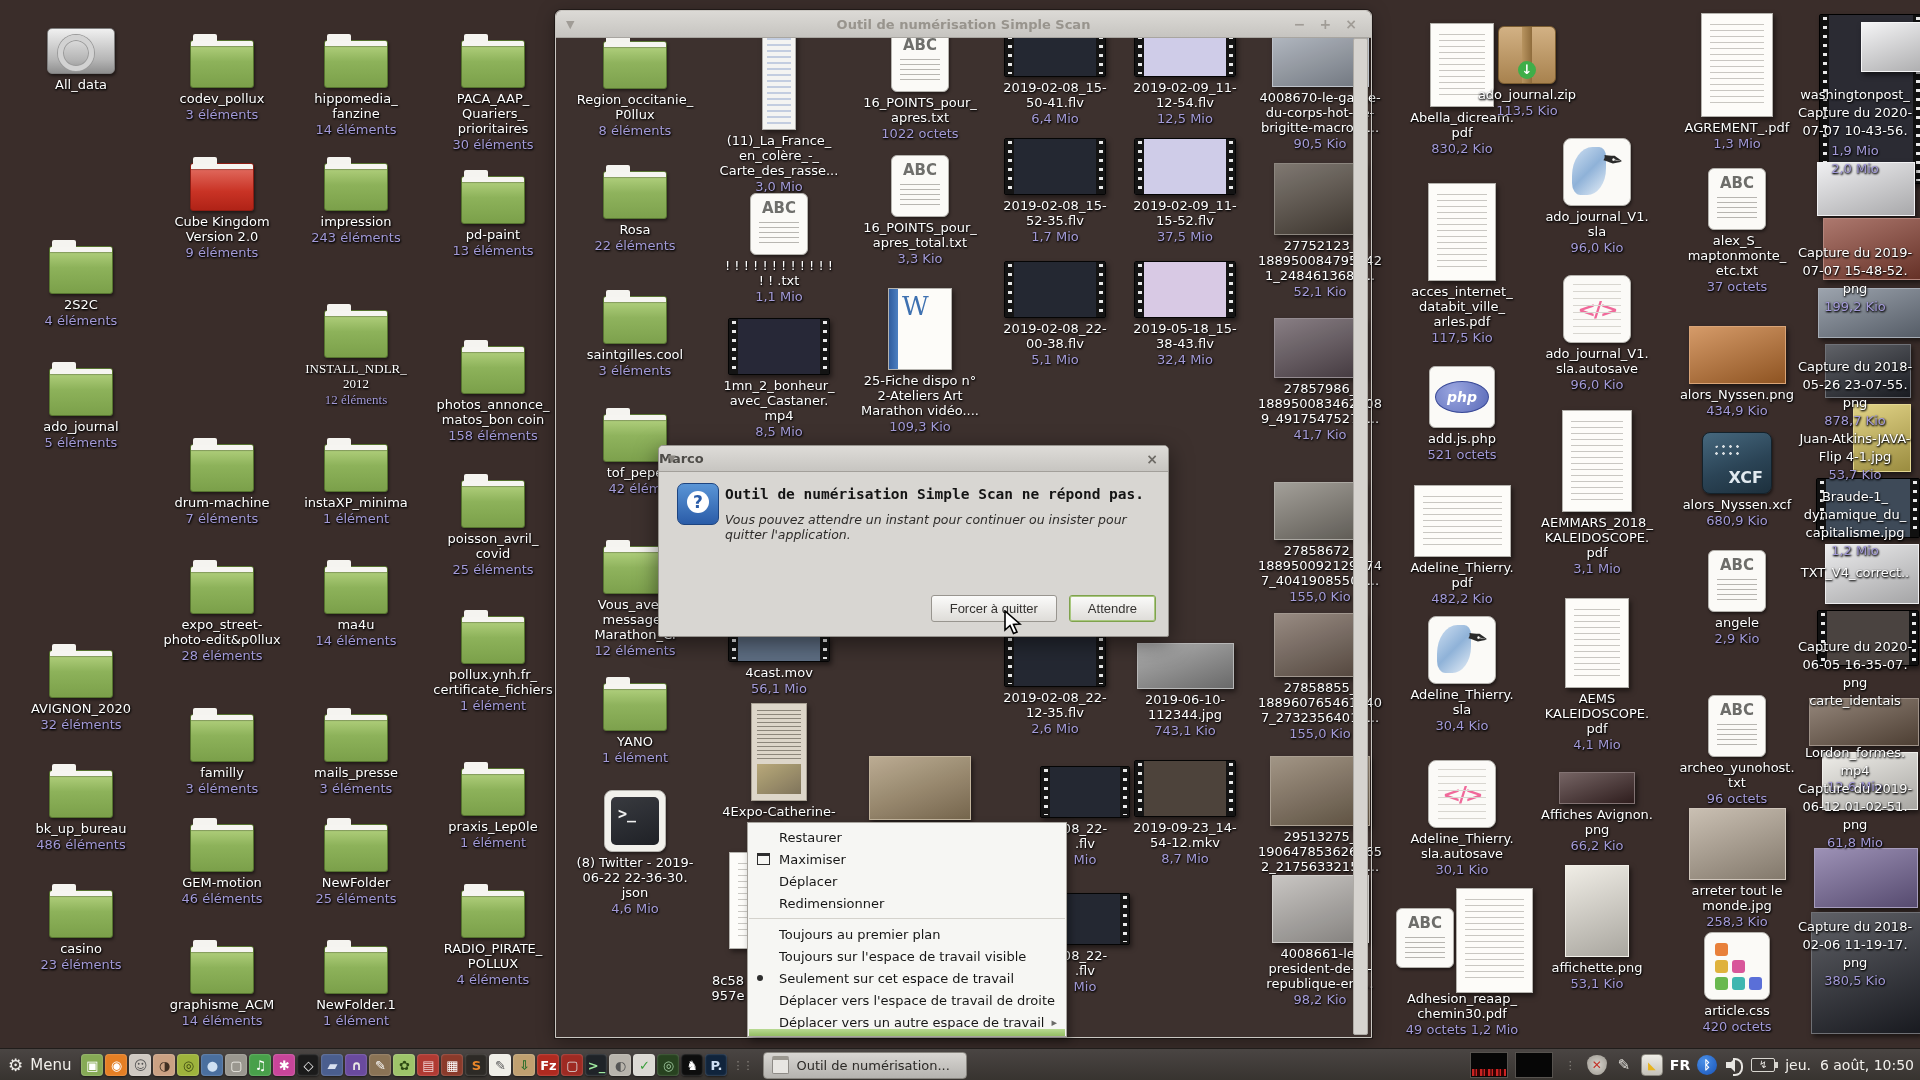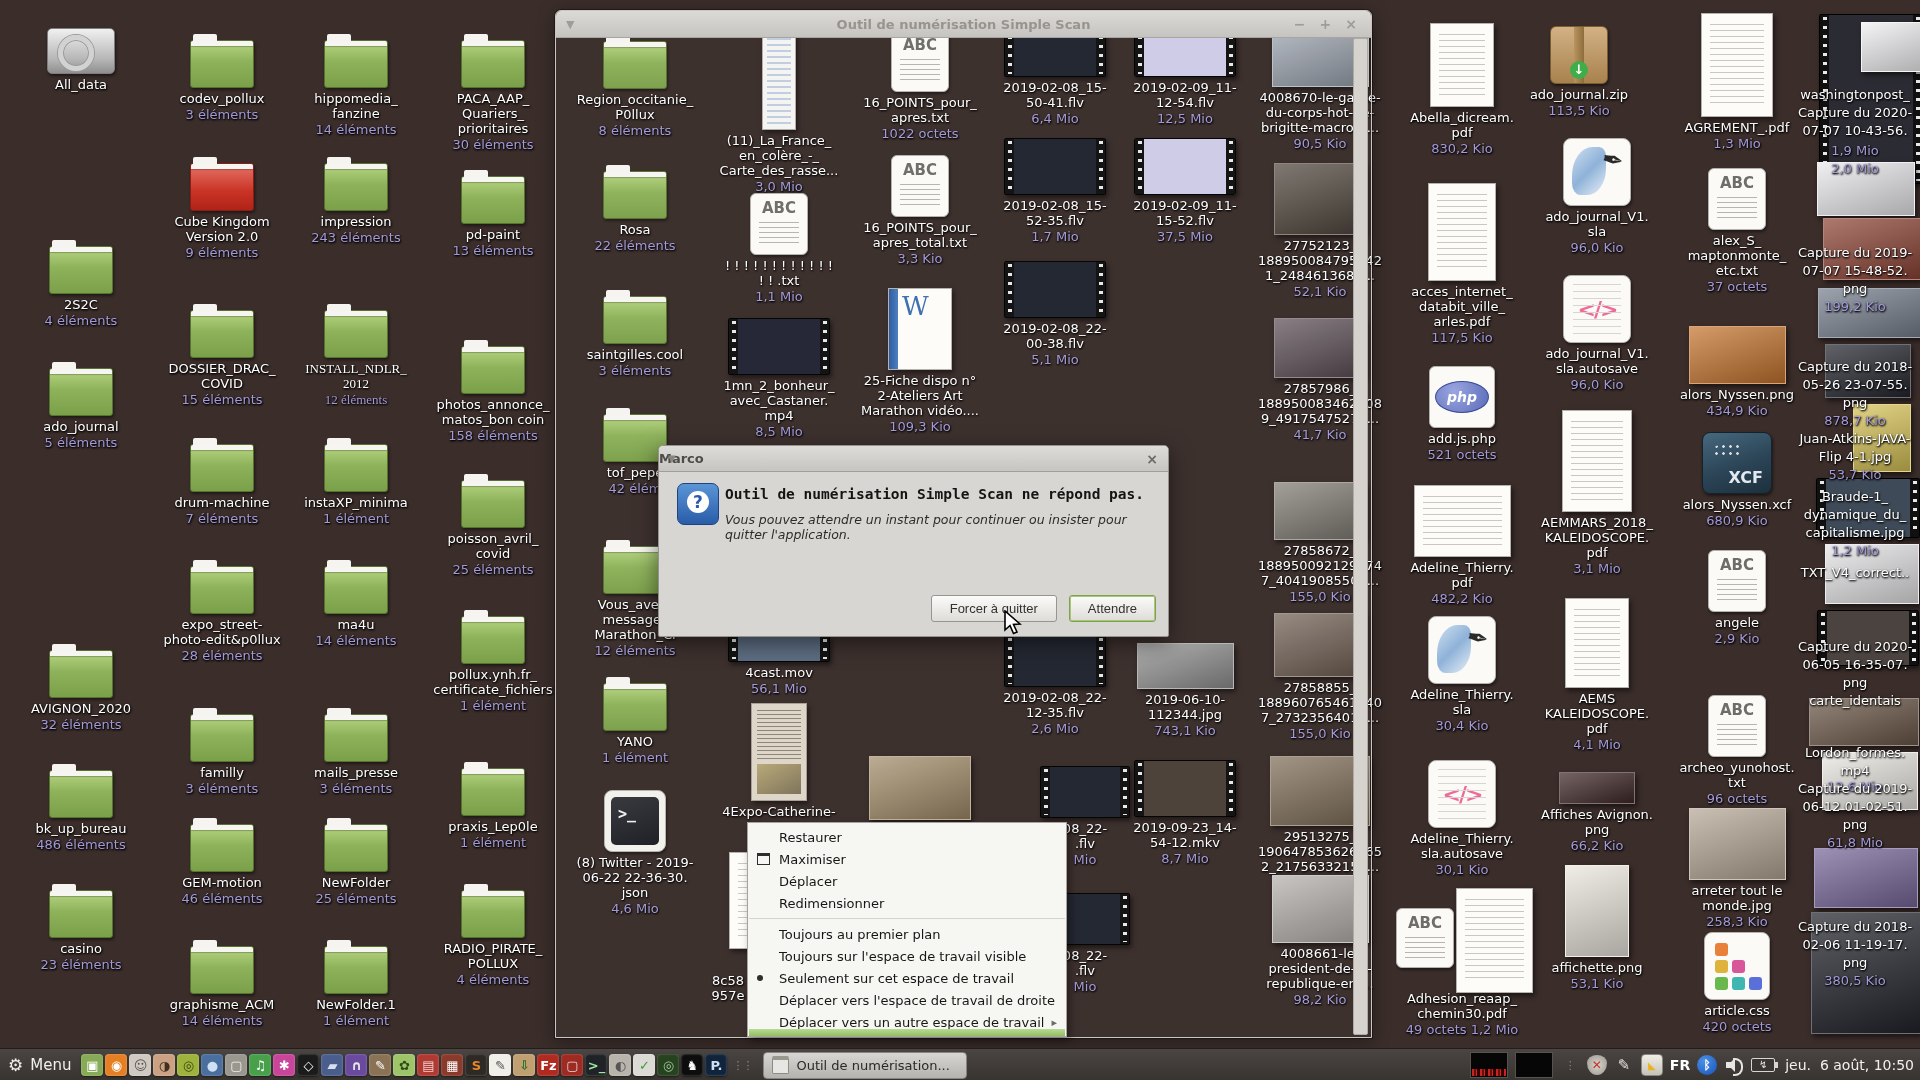--- a/index.html
+++ b/index.html
@@ -248,26 +248,20 @@
       <span class="dicon" data-icon="folder"></span>
       <div class="dlabel">codev_pollux</div>
       <div class="dmeta">3 éléments</div>
     </div>
     <div class="di" style="left: 156px; top: 155px;">
       <span class="dicon" data-icon="folder-red"></span>
       <div class="dlabel">Cube Kingdom
 Version 2.0</div>
       <div class="dmeta">9 éléments</div>
     </div>
-    <div class="di" style="left: 156px; top: 302px;">
-      <span class="dicon" data-icon="folder"></span>
-      <div class="dlabel">DOSSIER_DRAC_
-COVID</div>
-      <div class="dmeta">15 éléments</div>
-    </div>
     <div class="di" style="left: 156px; top: 436px;">
       <span class="dicon" data-icon="folder"></span>
       <div class="dlabel">drum-machine</div>
       <div class="dmeta">7 éléments</div>
     </div>
     <div class="di" style="left: 156px; top: 558px;">
       <span class="dicon" data-icon="folder"></span>
       <div class="dlabel">expo_street-
 photo-edit&amp;p0llux</div>
       <div class="dmeta">28 éléments</div>
@@ -517,20 +511,26 @@
       <div class="dlabel">2019-02-09_11-
 12-54.flv</div>
       <div class="dmeta">12,5 Mio</div>
     </div>
     <div class="di" style="left: 1119px; top: 138px;">
       <span class="dicon" data-icon="film" style="background: rgb(207, 203, 232);"></span>
       <div class="dlabel">2019-02-09_11-
 15-52.flv</div>
       <div class="dmeta">37,5 Mio</div>
     </div>
+    <div class="di" style="left: 1119px; top: 261px;">
+      <span class="dicon" data-icon="film" style="background: rgb(216, 200, 228);"></span>
+      <div class="dlabel">2019-05-18_15-
+38-43.flv</div>
+      <div class="dmeta">32,4 Mio</div>
+    </div>
     <div class="di" style="left: 1119px; top: 643px;">
       <span class="dicon" data-icon="photo" style="width: 95px; height: 44px; background: rgb(143, 143, 143);"></span>
       <div class="dlabel">2019-06-10-
 112344.jpg</div>
       <div class="dmeta">743,1 Kio</div>
     </div>
     <div class="di" style="left: 1119px; top: 760px;">
       <span class="dicon" data-icon="film" style="background: rgb(74, 64, 56);"></span>
       <div class="dlabel">2019-09-23_14-
 54-12.mkv</div>
@@ -630,21 +630,21 @@
       <span class="dicon" data-icon="page" style="width: 75px; height: 103px;"></span>
       <div class="dlabel"></div>
       <div class="dmeta"></div>
     </div>
     <div class="di" style="left: 1396px; top: 988px;">
 
       <div class="dlabel">Adhesion_reaap_
 chemin30.pdf</div>
       <div class="dmeta">49 octets  1,2 Mio</div>
     </div>
-    <div class="di" style="left: 1513px; top: 26px; text-align: center;">
+    <div class="di" style="left: 1461px; top: 26px; text-align: center;">
       <span class="dicon" data-icon="zip"></span>
       <div class="dlabel">ado_journal.zip</div>
       <div class="dmeta">113,5 Kio</div>
     </div>
     <div class="di" style="left: 1531px; top: 138px;">
       <span class="dicon" data-icon="sla"></span>
       <div class="dlabel">ado_journal_V1.
 sla</div>
       <div class="dmeta">96,0 Kio</div>
     </div>

